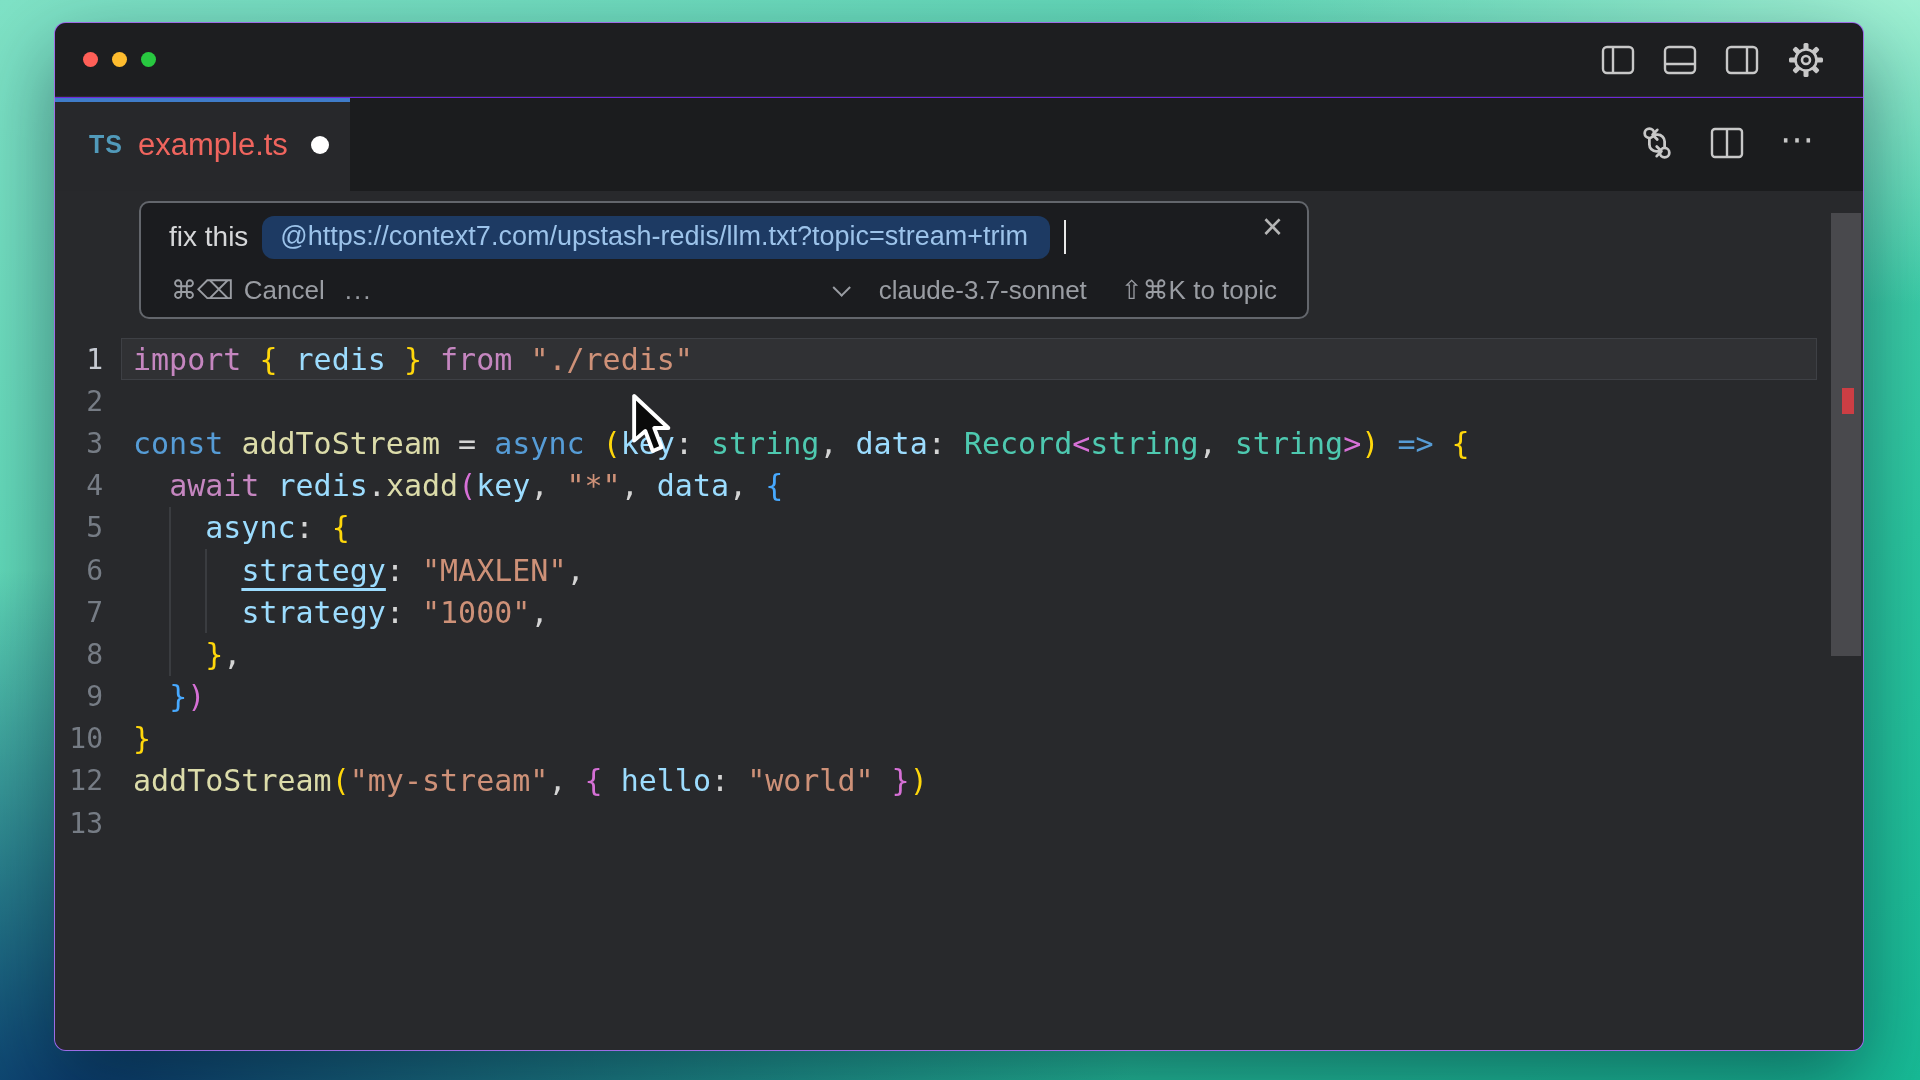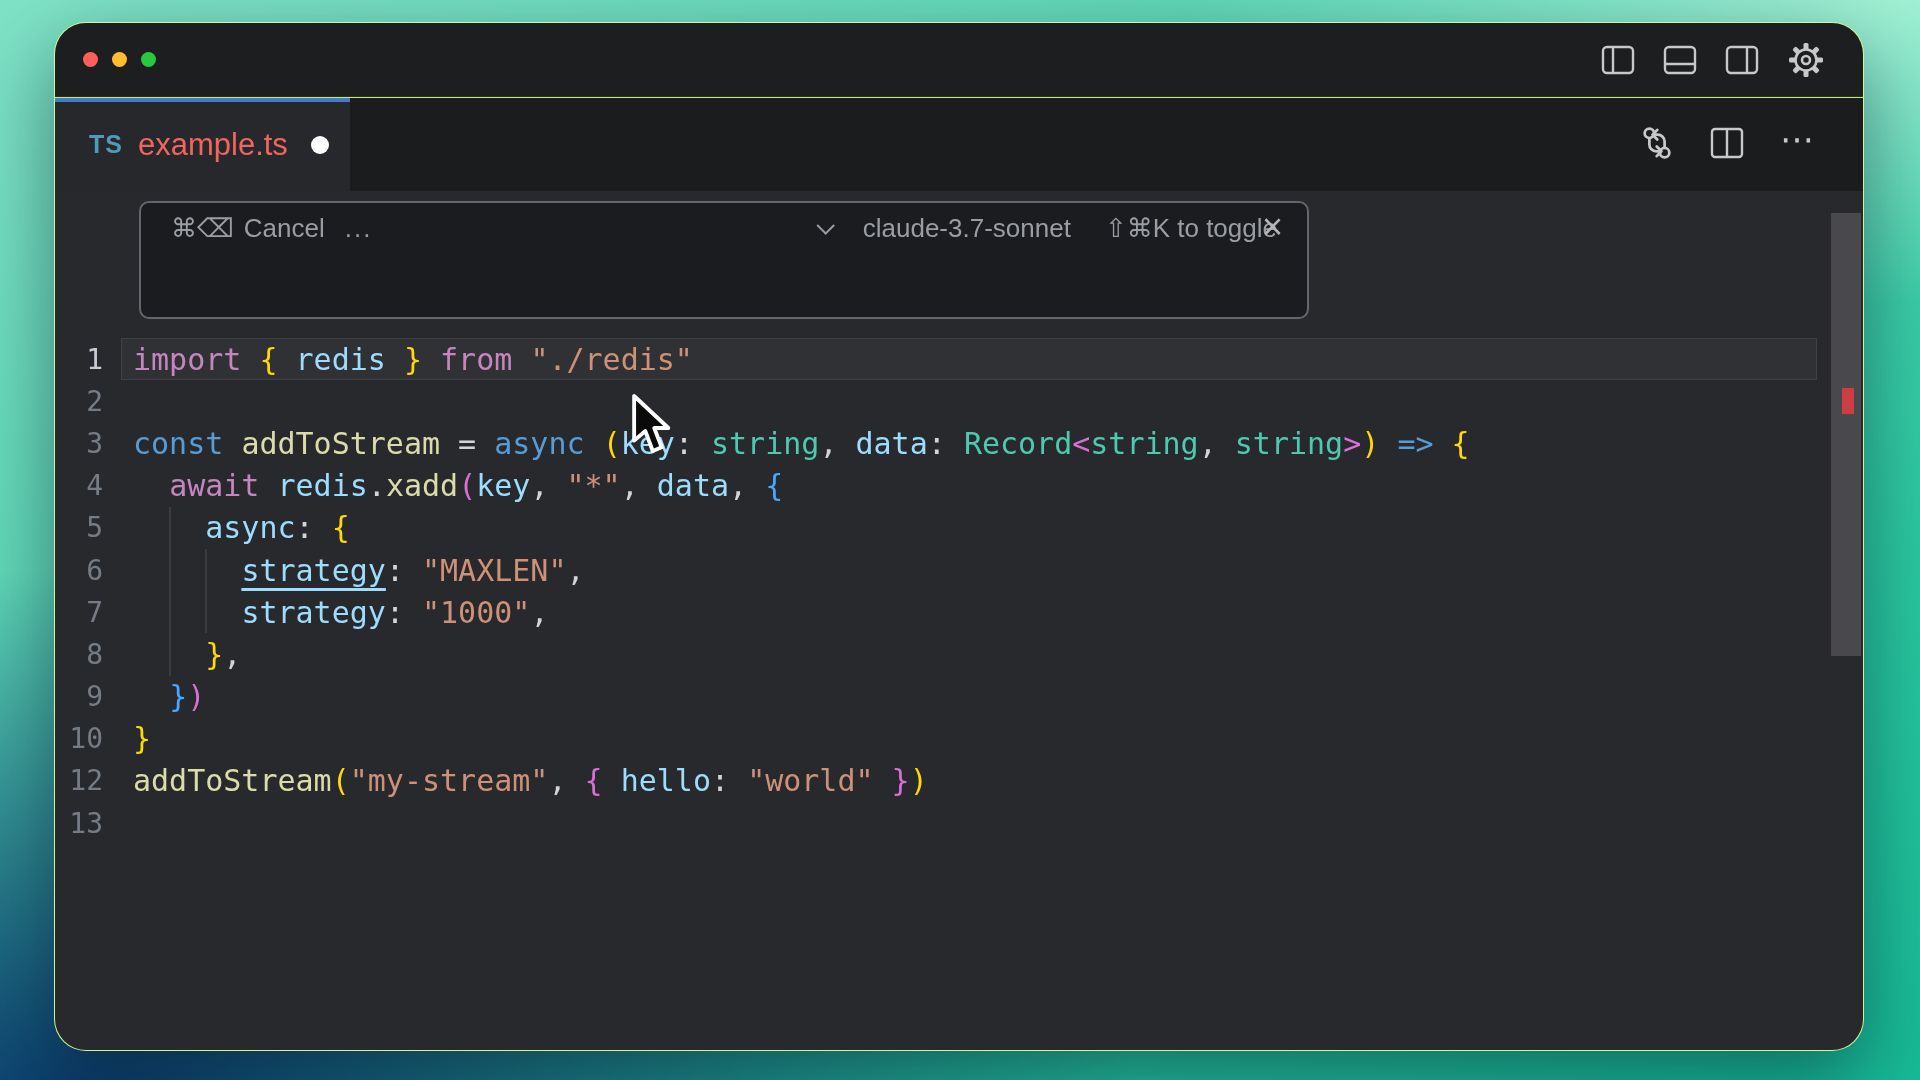--- a/index.html
+++ b/index.html
@@ -8,21 +8,21 @@
     font-family:"Liberation Sans", sans-serif;
     background:
       radial-gradient(95% 85% at 4% 102%, #0a3b6d 0%, rgba(10,59,109,0) 58%),
       radial-gradient(70% 55% at 100% -2%, #a5f2d6 0%, rgba(165,242,214,0) 55%),
       linear-gradient(155deg, #7fe2c6 0%, #55d5b3 40%, #2bc9a1 72%, #17bb96 100%);
   }
 
   
   .window {
     position:absolute; left:54px; top:22px; width:1810px; height:1029px;
-    background:#bef264; border-radius:32px; overflow:hidden;
+    background:#6d28d9; border-radius:12px; overflow:hidden;
     border:1px solid rgba(255,255,255,0.32);
     box-shadow:0 30px 80px rgba(0,10,30,0.45);
   }
 
   
   .titlebar {
     position:absolute; left:0; top:0; right:0; height:74px;
     background:#1d1e20; border-bottom:1px solid #2c2d30;
     display:flex; align-items:center;
   }
@@ -173,31 +173,36 @@
             <line x1="17" y1="2" x2="17" y2="30" stroke="#c8c8c8" stroke-width="2.4"></line>
           </svg>
       </span>
       <span class="more">⋯</span>
     </div>
   </div>
 
   <div class="pane">
 
     <div class="inline-chat">
+      <div class="ic-row1">
+        <span class="ic-prefix">fix this</span>
+        <span class="ic-chip">@https://context7.com/upstash-redis/llm.txt?topic=stream+trim</span>
+        <span class="ic-caret"></span>
+      </div>
       <span class="ic-close">×</span>
       <div class="ic-row2">
         <span class="ic-shortcut">⌘⌫</span>
         <span class="ic-cancel">Cancel</span>
         <span class="ic-more">...</span>
         <span class="ic-right">
           <span class="ic-model">
             <span class="chev"></span>
             <span>claude-3.7-sonnet</span>
           </span>
-          <span>⇧⌘K to toggle</span>
+          <span>⇧⌘K to topic</span>
         </span>
       </div>
     </div>
 
     <div class="indent-guide" style="left:114px; top:315.8px; height:168.8px;"></div>
     <div class="indent-guide" style="left:150px; top:358px; height:84.4px;"></div>
 
     <div class="code-rows">
         <div class="code-row active"><span class="gutter">1</span><span class="code-text"><span style="color: rgb(197, 134, 192);">import </span><span style="color: rgb(255, 215, 11);">{ </span><span style="color: rgb(156, 220, 254);">redis</span><span style="color: rgb(255, 215, 11);"> }</span><span style="color: rgb(197, 134, 192);"> from </span><span style="color: rgb(206, 145, 120);">"./redis"</span></span></div>
         <div class="code-row"><span class="gutter">2</span><span class="code-text"></span></div>

